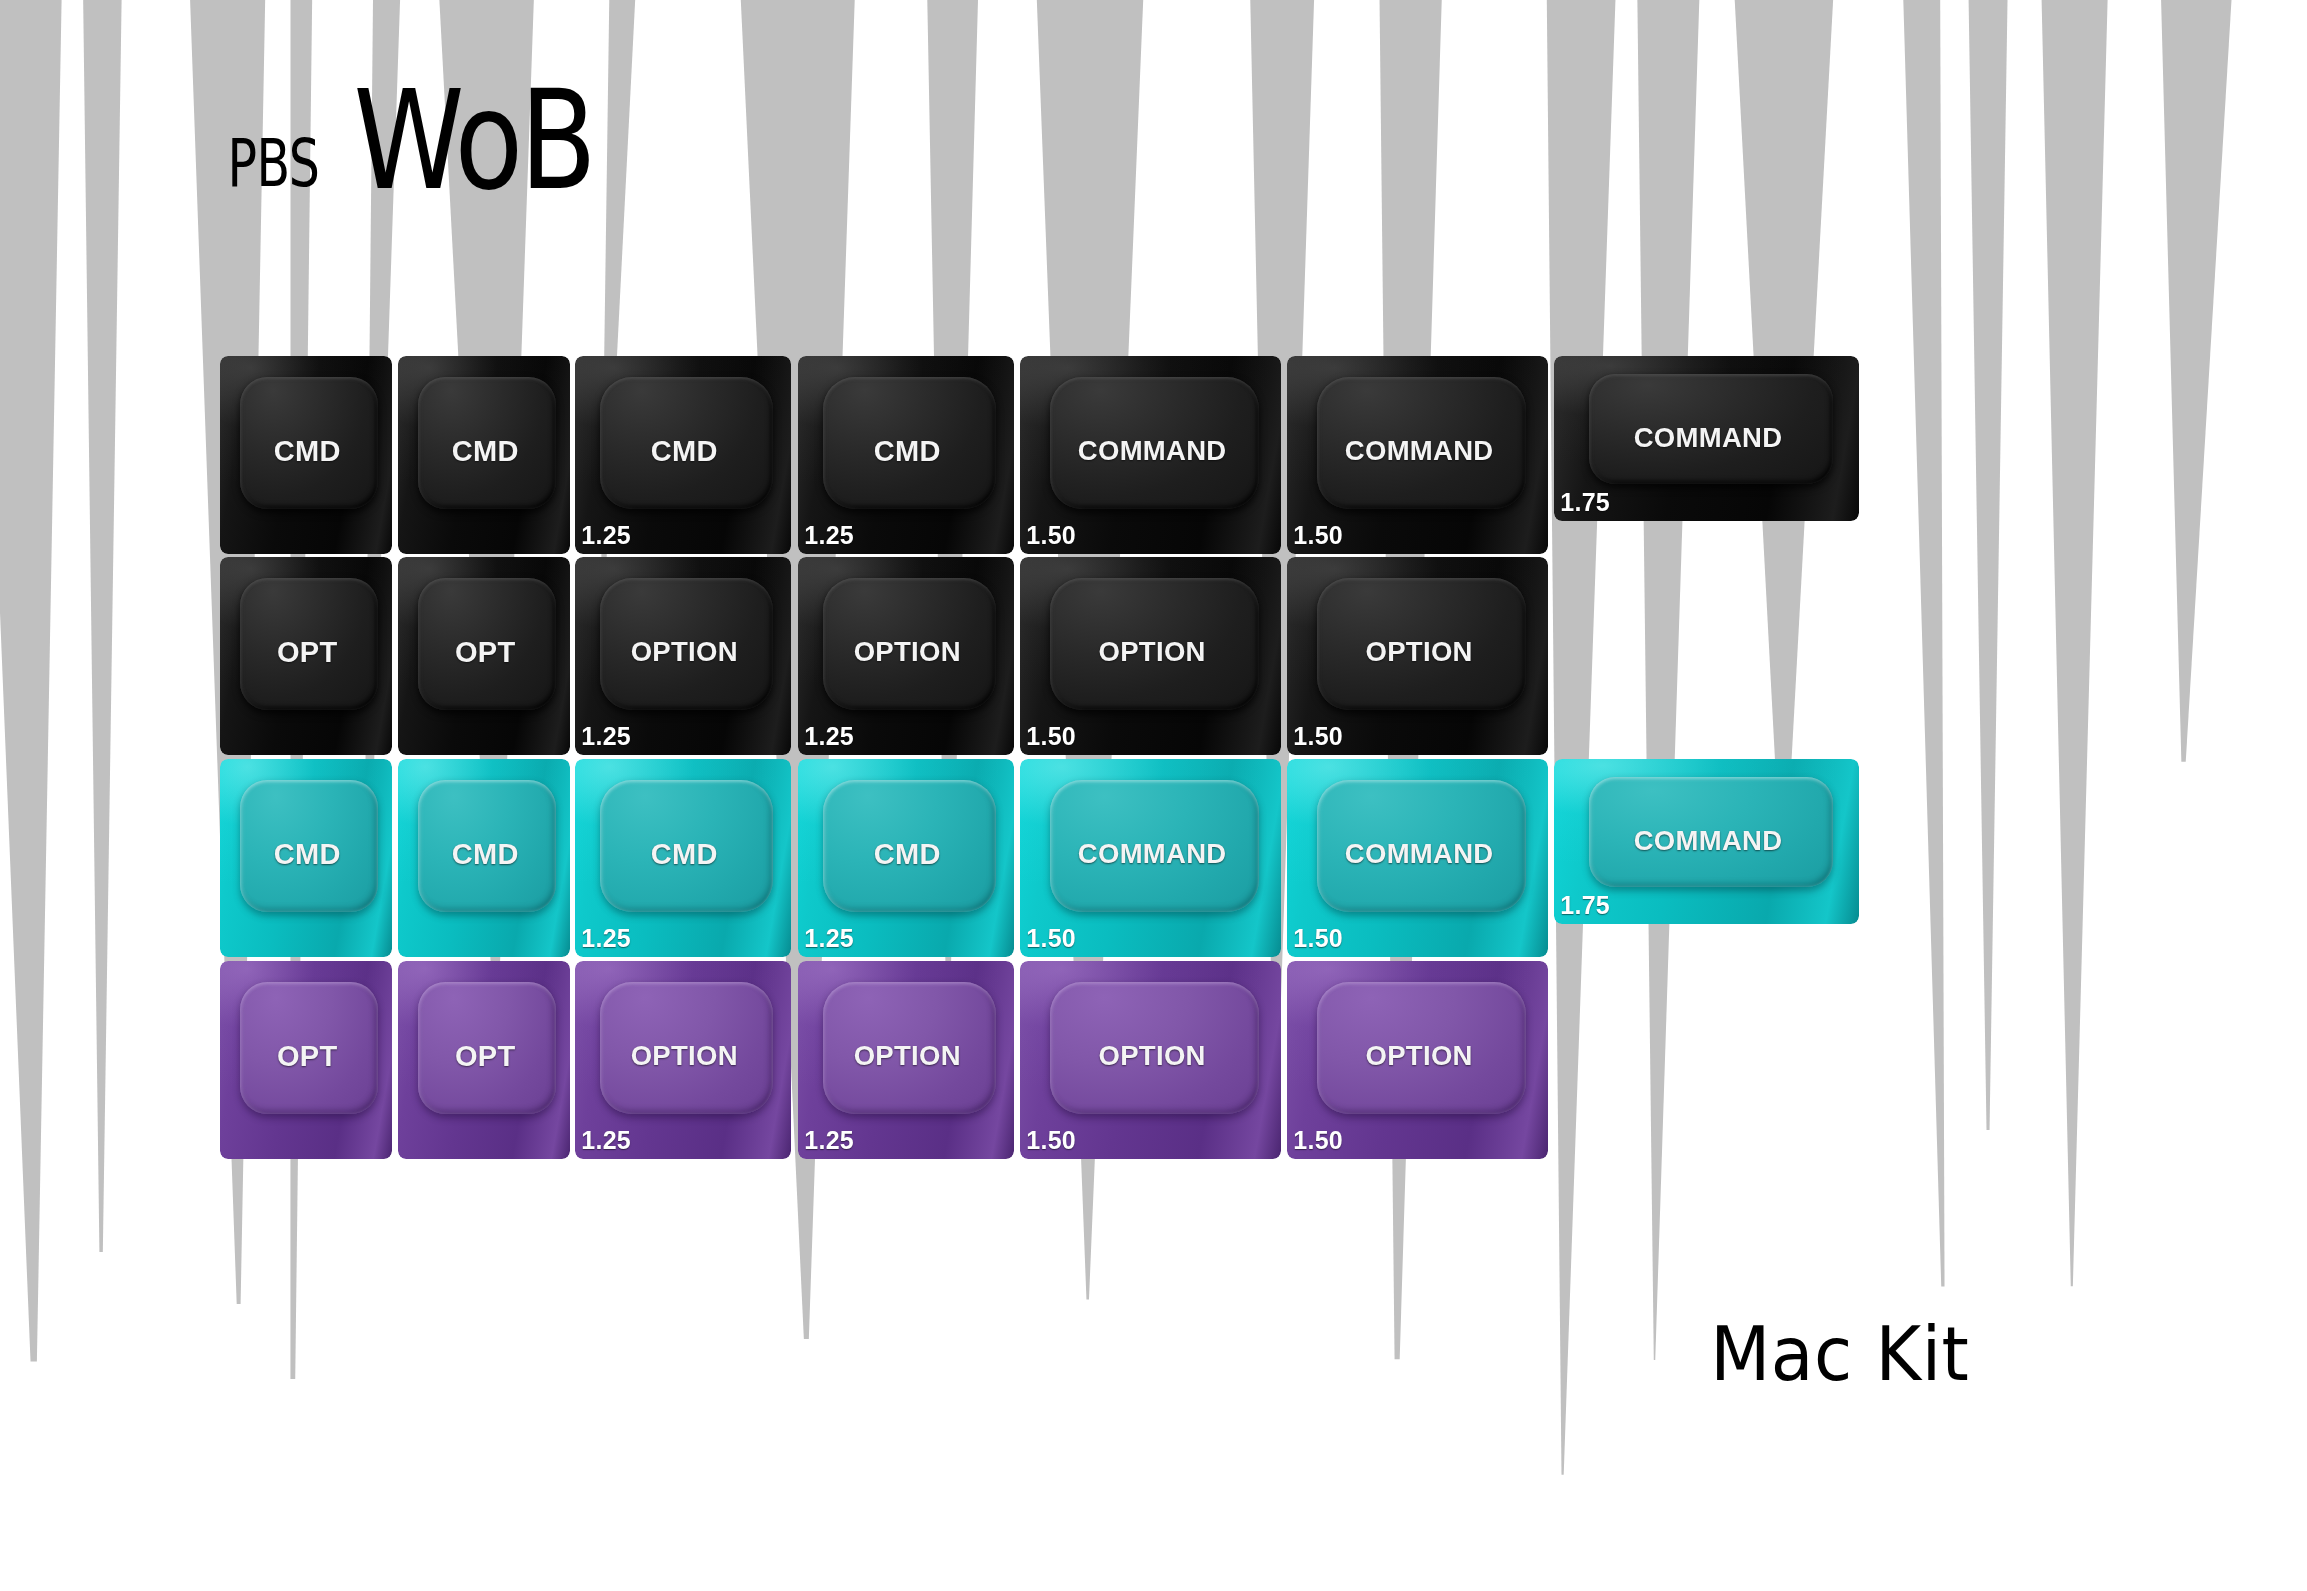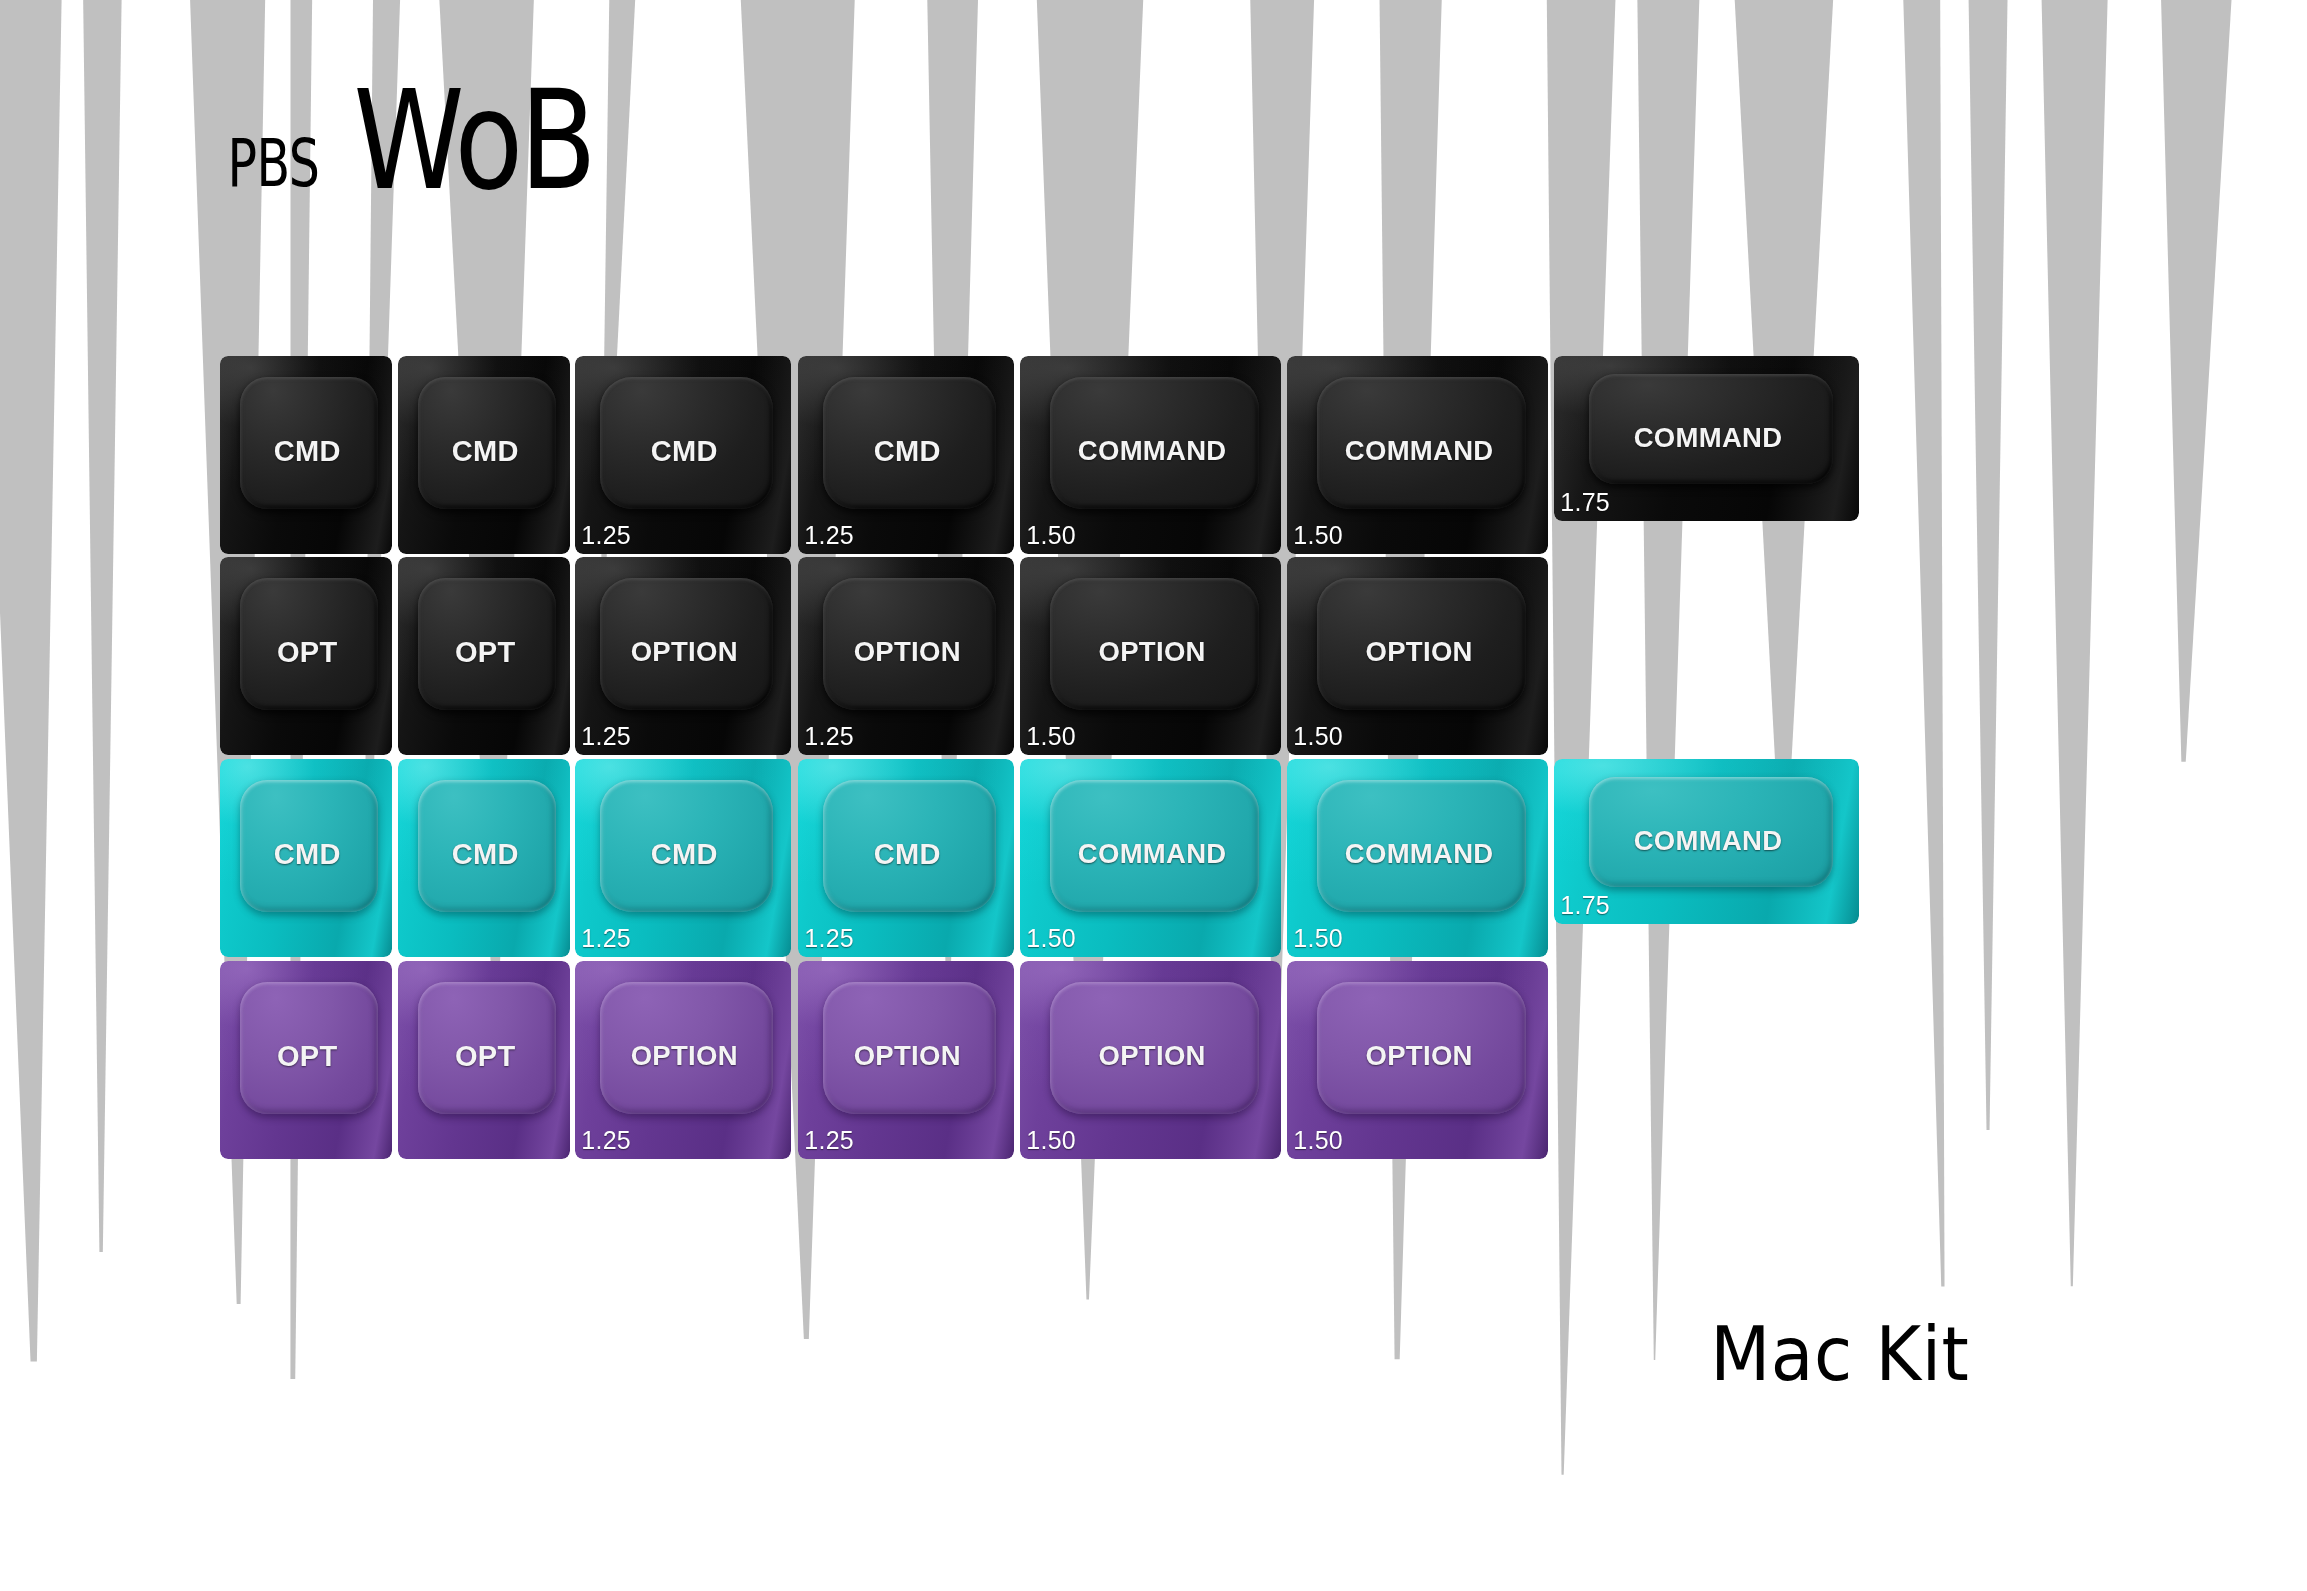--- a/index.html
+++ b/index.html
@@ -107,21 +107,21 @@
     font-weight: 700;
     letter-spacing: 0.3px;
     text-shadow: 0 1.2px 1.9px rgba(0,0,0,0.55);
     white-space: nowrap;
     pointer-events: none;
   }
   .cap-size {
     position: absolute;
     color: #ffffff;
     font-family: "Liberation Sans", sans-serif;
-    font-weight: 400;
+    font-weight: 700;
     font-size: 25px;
     letter-spacing: 0.3px;
     text-shadow: 0 0.6px 1.2px rgba(0,0,0,0.5);
     pointer-events: none;
     z-index: 4;
   }
 
   
   .k-black .cap-skirt {
     background:

